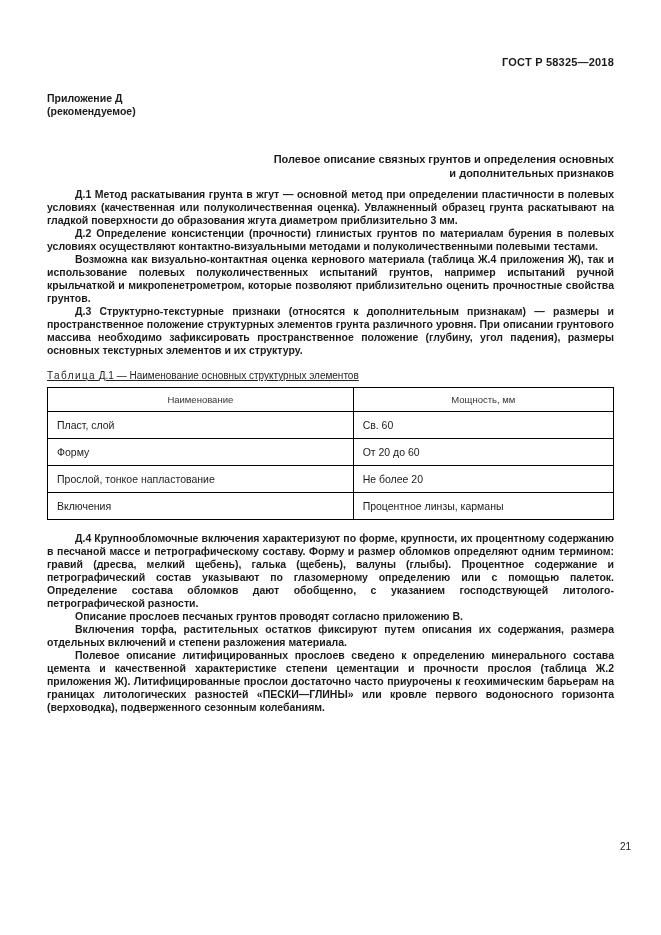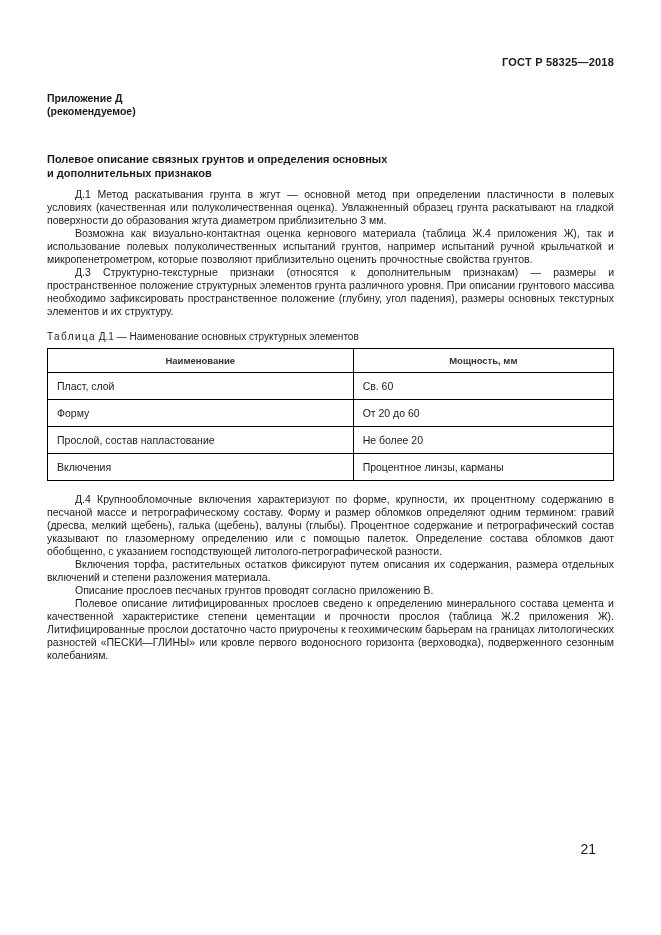--- a/index.html
+++ b/index.html
@@ -7,58 +7,59 @@
   body {
     width: 661px; height: 935px; position: relative; overflow: hidden;
     font-family: "Liberation Sans", sans-serif; color: #1b1b1b;
   }
   .page { position: absolute; inset: 0; padding: 56px 47px 0 47px; }
 
   .doc-code { text-align: right; font-weight: bold; font-size: 11px; letter-spacing: .2px; }
 
   .appendix { margin-top: 24px; text-align: left; font-size: 10.5px; font-weight: bold; line-height: 13px; }
 
-  .title { margin-top: 34px; text-align: left; font-weight: bold; font-size: 11px; line-height: 14px; }
+  .title { margin-top: 34px; text-align: right; font-weight: bold; font-size: 11px; line-height: 14px; }
 
   .body-text { margin-top: 8px; font-size: 10.5px; line-height: 13px; text-align: justify; }
-  .para { text-indent: 28px; }
+  .para { text-indent: 28px; font-weight: bold; }
 
-  .table-caption { margin: 13px 0 6px 0; font-size: 10px; color: #222; }
+  .table-caption { margin: 13px 0 6px 0; font-size: 10px; color: #222; text-decoration: underline; }
   .caption-word { letter-spacing: 1.4px; }
 
   table.struct { width: 100%; border-collapse: collapse; font-size: 10.5px; color: #1b1b1b; }
   table.struct th, table.struct td { border: 1px solid #000; }
-  table.struct th { font-weight: bold; font-size: 9.5px; padding: 6px 4px; text-align: center; color: #333; }
+  table.struct th { font-weight: normal; font-size: 9.5px; padding: 6px 4px; text-align: center; color: #333; }
   table.struct td { padding: 5px 9px; height: 27px; }
   td.center, th.center { }
   .col-name { width: 54%; }
 
   .after-table { margin-top: 12px; }
 
-  .page-number { position: absolute; top: 841px; right: 65px; font-size: 14px; }
+  .page-number { position: absolute; top: 841px; right: 30px; font-size: 10px; }
 </style>
 </head>
 <body>
 
 <div class="page">
 
   <div class="doc-code">ГОСТ Р 58325—2018</div>
 
   <div class="appendix">
     <div>Приложение Д</div>
     <div>(рекомендуемое)</div>
   </div>
 
   <div class="title">
     <div>Полевое описание связных грунтов и определения основных</div>
     <div>и дополнительных признаков</div>
   </div>
 
   <div class="body-text">
     <p class="para">Д.1 Метод раскатывания грунта в жгут — основной метод при определении пластичности в полевых условиях (качественная или полуколичественная оценка). Увлажненный образец грунта раскатывают на гладкой поверхности до образования жгута диаметром приблизительно 3 мм.</p>
+    <p class="para">Д.2 Определение консистенции (прочности) глинистых грунтов по материалам бурения в полевых условиях осуществляют контактно-визуальными методами и полуколичественными полевыми тестами.</p>
     <p class="para">Возможна как визуально-контактная оценка кернового материала (таблица Ж.4 приложения Ж), так и использование полевых полуколичественных испытаний грунтов, например испытаний ручной крыльчаткой и микропенетрометром, которые позволяют приблизительно оценить прочностные свойства грунтов.</p>
     <p class="para">Д.3 Структурно-текстурные признаки (относятся к дополнительным признакам) — размеры и пространственное положение структурных элементов грунта различного уровня. При описании грунтового массива необходимо зафиксировать пространственное положение (глубину, угол падения), размеры основных текстурных элементов и их структуру.</p>
   </div>
 
   <div class="table-caption">
     <span class="caption-word">Таблица</span>
     <span>Д.1 — Наименование основных структурных элементов</span>
   </div>
 
   <table class="struct">
@@ -75,32 +76,32 @@
     <tbody>
       <tr>
         <td>Пласт, слой</td>
         <td class="center">Св. 60</td>
       </tr>
       <tr>
         <td>Форму</td>
         <td class="center">От 20 до 60</td>
       </tr>
       <tr>
-        <td>Прослой, состав напластование</td>
+        <td>Прослой, тонкое напластование</td>
         <td class="center">Не более 20</td>
       </tr>
       <tr>
         <td>Включения</td>
         <td class="center">Процентное линзы, карманы</td>
       </tr>
     </tbody>
   </table>
 
   <div class="body-text after-table">
     <p class="para">Д.4 Крупнообломочные включения характеризуют по форме, крупности, их процентному содержанию в песчаной массе и петрографическому составу. Форму и размер обломков определяют одним термином: гравий (дресва, мелкий щебень), галька (щебень), валуны (глыбы). Процентное содержание и петрографический состав указывают по глазомерному определению или с помощью палеток. Определение состава обломков дают обобщенно, с указанием господствующей литолого-петрографической разности.</p>
+    <p class="para">Описание прослоев песчаных грунтов проводят согласно приложению В.</p>
     <p class="para">Включения торфа, растительных остатков фиксируют путем описания их содержания, размера отдельных включений и степени разложения материала.</p>
-    <p class="para">Описание прослоев песчаных грунтов проводят согласно приложению В.</p>
     <p class="para">Полевое описание литифицированных прослоев сведено к определению минерального состава цемента и качественной характеристике степени цементации и прочности прослоя (таблица Ж.2 приложения Ж). Литифицированные прослои достаточно часто приурочены к геохимическим барьерам на границах литологических разностей «ПЕСКИ—ГЛИНЫ» или кровле первого водоносного горизонта (верховодка), подверженного сезонным колебаниям.</p>
   </div>
 
   <div class="page-number">21</div>
 
 </div>
 
 </body></html>

